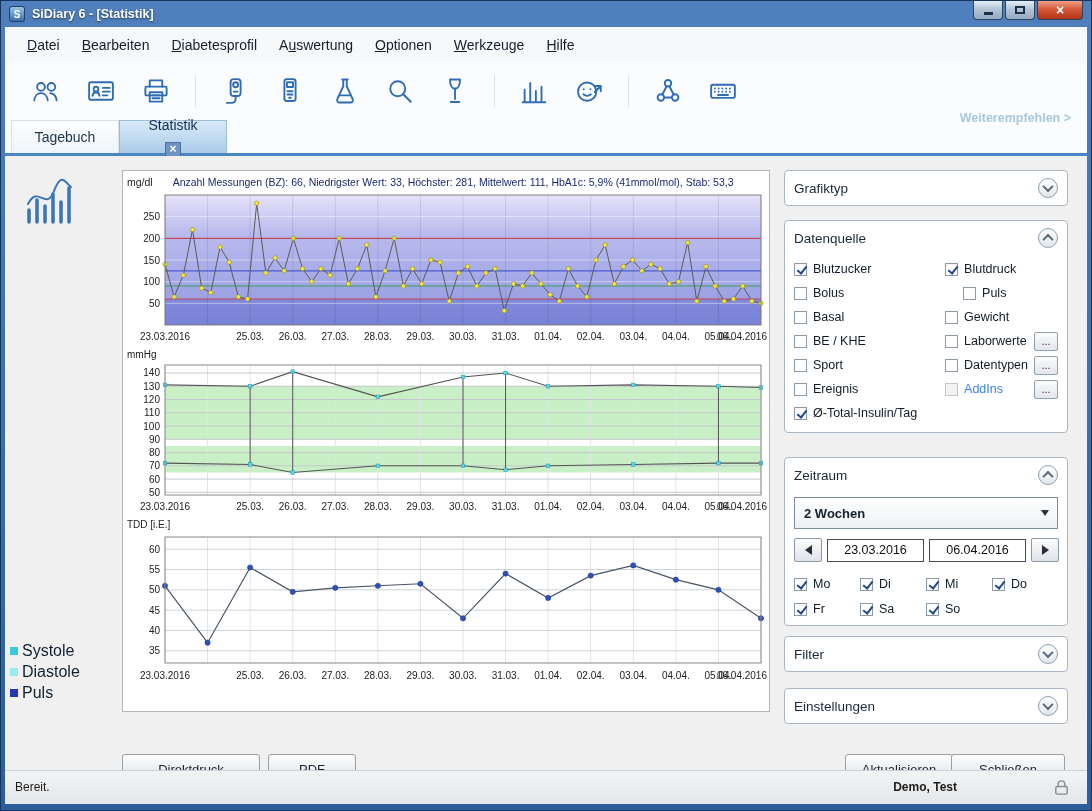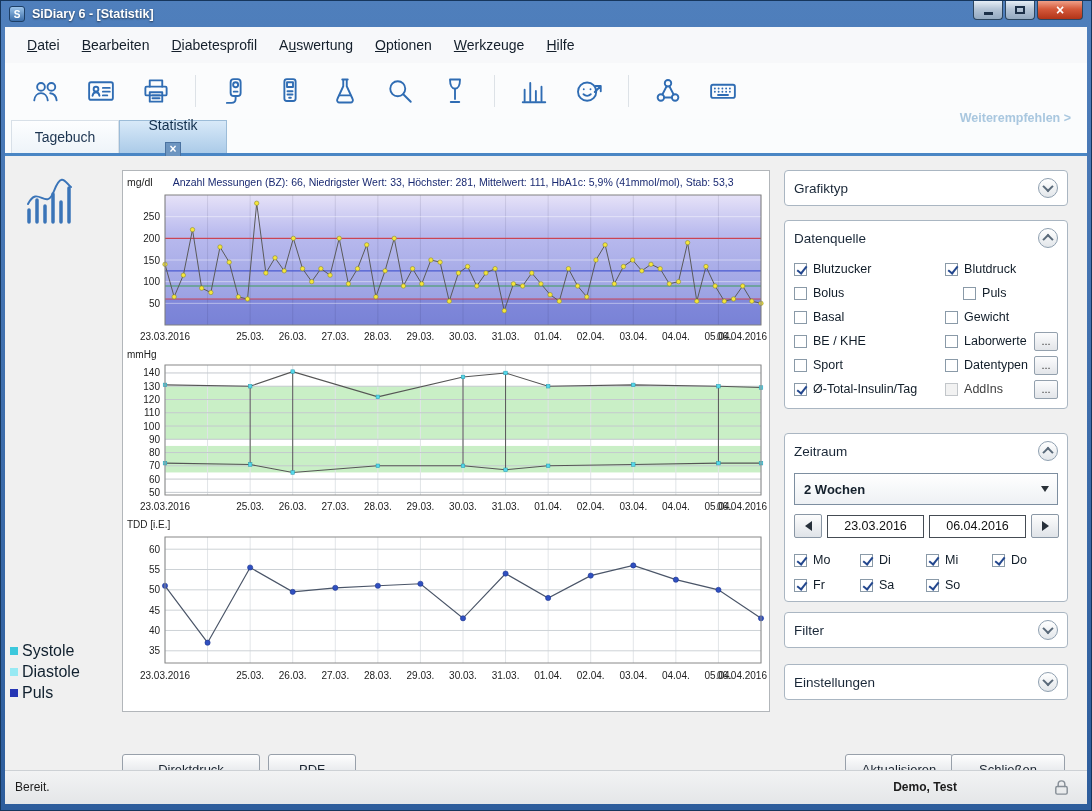--- a/index.html
+++ b/index.html
@@ -47,21 +47,21 @@
   .panel-head{display:flex;align-items:center;justify-content:space-between;min-height:20px;}
   .panel-title{font-size:13.5px;color:#1a2838;}
   .chev{width:20px;height:20px;border:1px solid #8fa0b0;border-radius:50%;background:linear-gradient(#fff,#e2e6ea);display:flex;align-items:center;justify-content:center;flex:none;}
   .chev::after{content:"";width:6px;height:6px;border-right:2px solid #5a6a7a;border-bottom:2px solid #5a6a7a;transform:rotate(45deg) translate(-1px,-1px);}
   .chev.up::after{transform:rotate(-135deg) translate(-1px,-1px);}
   
   .cb{display:flex;align-items:center;gap:6px;font-size:12.5px;color:#101c28;height:24px;}
   .cb.indent{padding-left:18px;}
   .box{width:13px;height:13px;border:1px solid #8a9aa8;background:#fff;position:relative;flex:none;}
   .box.checked::after{content:"";position:absolute;left:3.5px;top:0.5px;width:4px;height:8px;border-right:2px solid #23478e;border-bottom:2px solid #23478e;transform:rotate(38deg);}
-  .cb.disabled .cl{color:#404040;}
+  .cb.disabled .cl{color:#3b82f6;}
   .cb.disabled .box{background:#f2f2f2;border-color:#c2c6ca;}
   .more-btn{margin-left:auto;width:24px;height:19px;border:1px solid #93a0ad;border-radius:2px;background:linear-gradient(#fcfcfd,#e2e5e9);font-size:11px;line-height:9px;color:#333;font-family:inherit;}
   .dq-body{display:flex;margin-top:9px;}
   .dq-col{display:flex;flex-direction:column;}
   .dq-col.left{width:152px;}
   .dq-col.right{flex:1;}
   
   .dropdown{display:flex;align-items:center;height:32px;border:1px solid #7d8ea0;background:linear-gradient(#fff,#eef1f4);padding-left:9px;font-weight:bold;font-size:13px;color:#14202c;margin-top:12px;}
   .dd-arrow{margin-left:auto;margin-right:8px;width:0;height:0;border-left:4.5px solid transparent;border-right:4.5px solid transparent;border-top:6px solid #2a3138;}
   .daterow{display:flex;align-items:center;gap:5px;margin-top:9px;}
@@ -545,20 +545,24 @@
                 </label>
                 <label class="cb">
                   <span class="box"></span>
                   <span class="cl">BE / KHE</span>
                 </label>
                 <label class="cb">
                   <span class="box"></span>
                   <span class="cl">Sport</span>
                 </label>
                 <label class="cb">
+                  <span class="box"></span>
+                  <span class="cl">Ereignis</span>
+                </label>
+                <label class="cb">
                   <span class="box checked"></span>
                   <span class="cl">Ø-Total-Insulin/Tag</span>
                 </label>
               </div>
             <div class="dq-col right" id="dq-right">
                 <label class="cb">
                   <span class="box checked"></span>
                   <span class="cl">Blutdruck</span>
                 </label>
                 <label class="cb indent">

